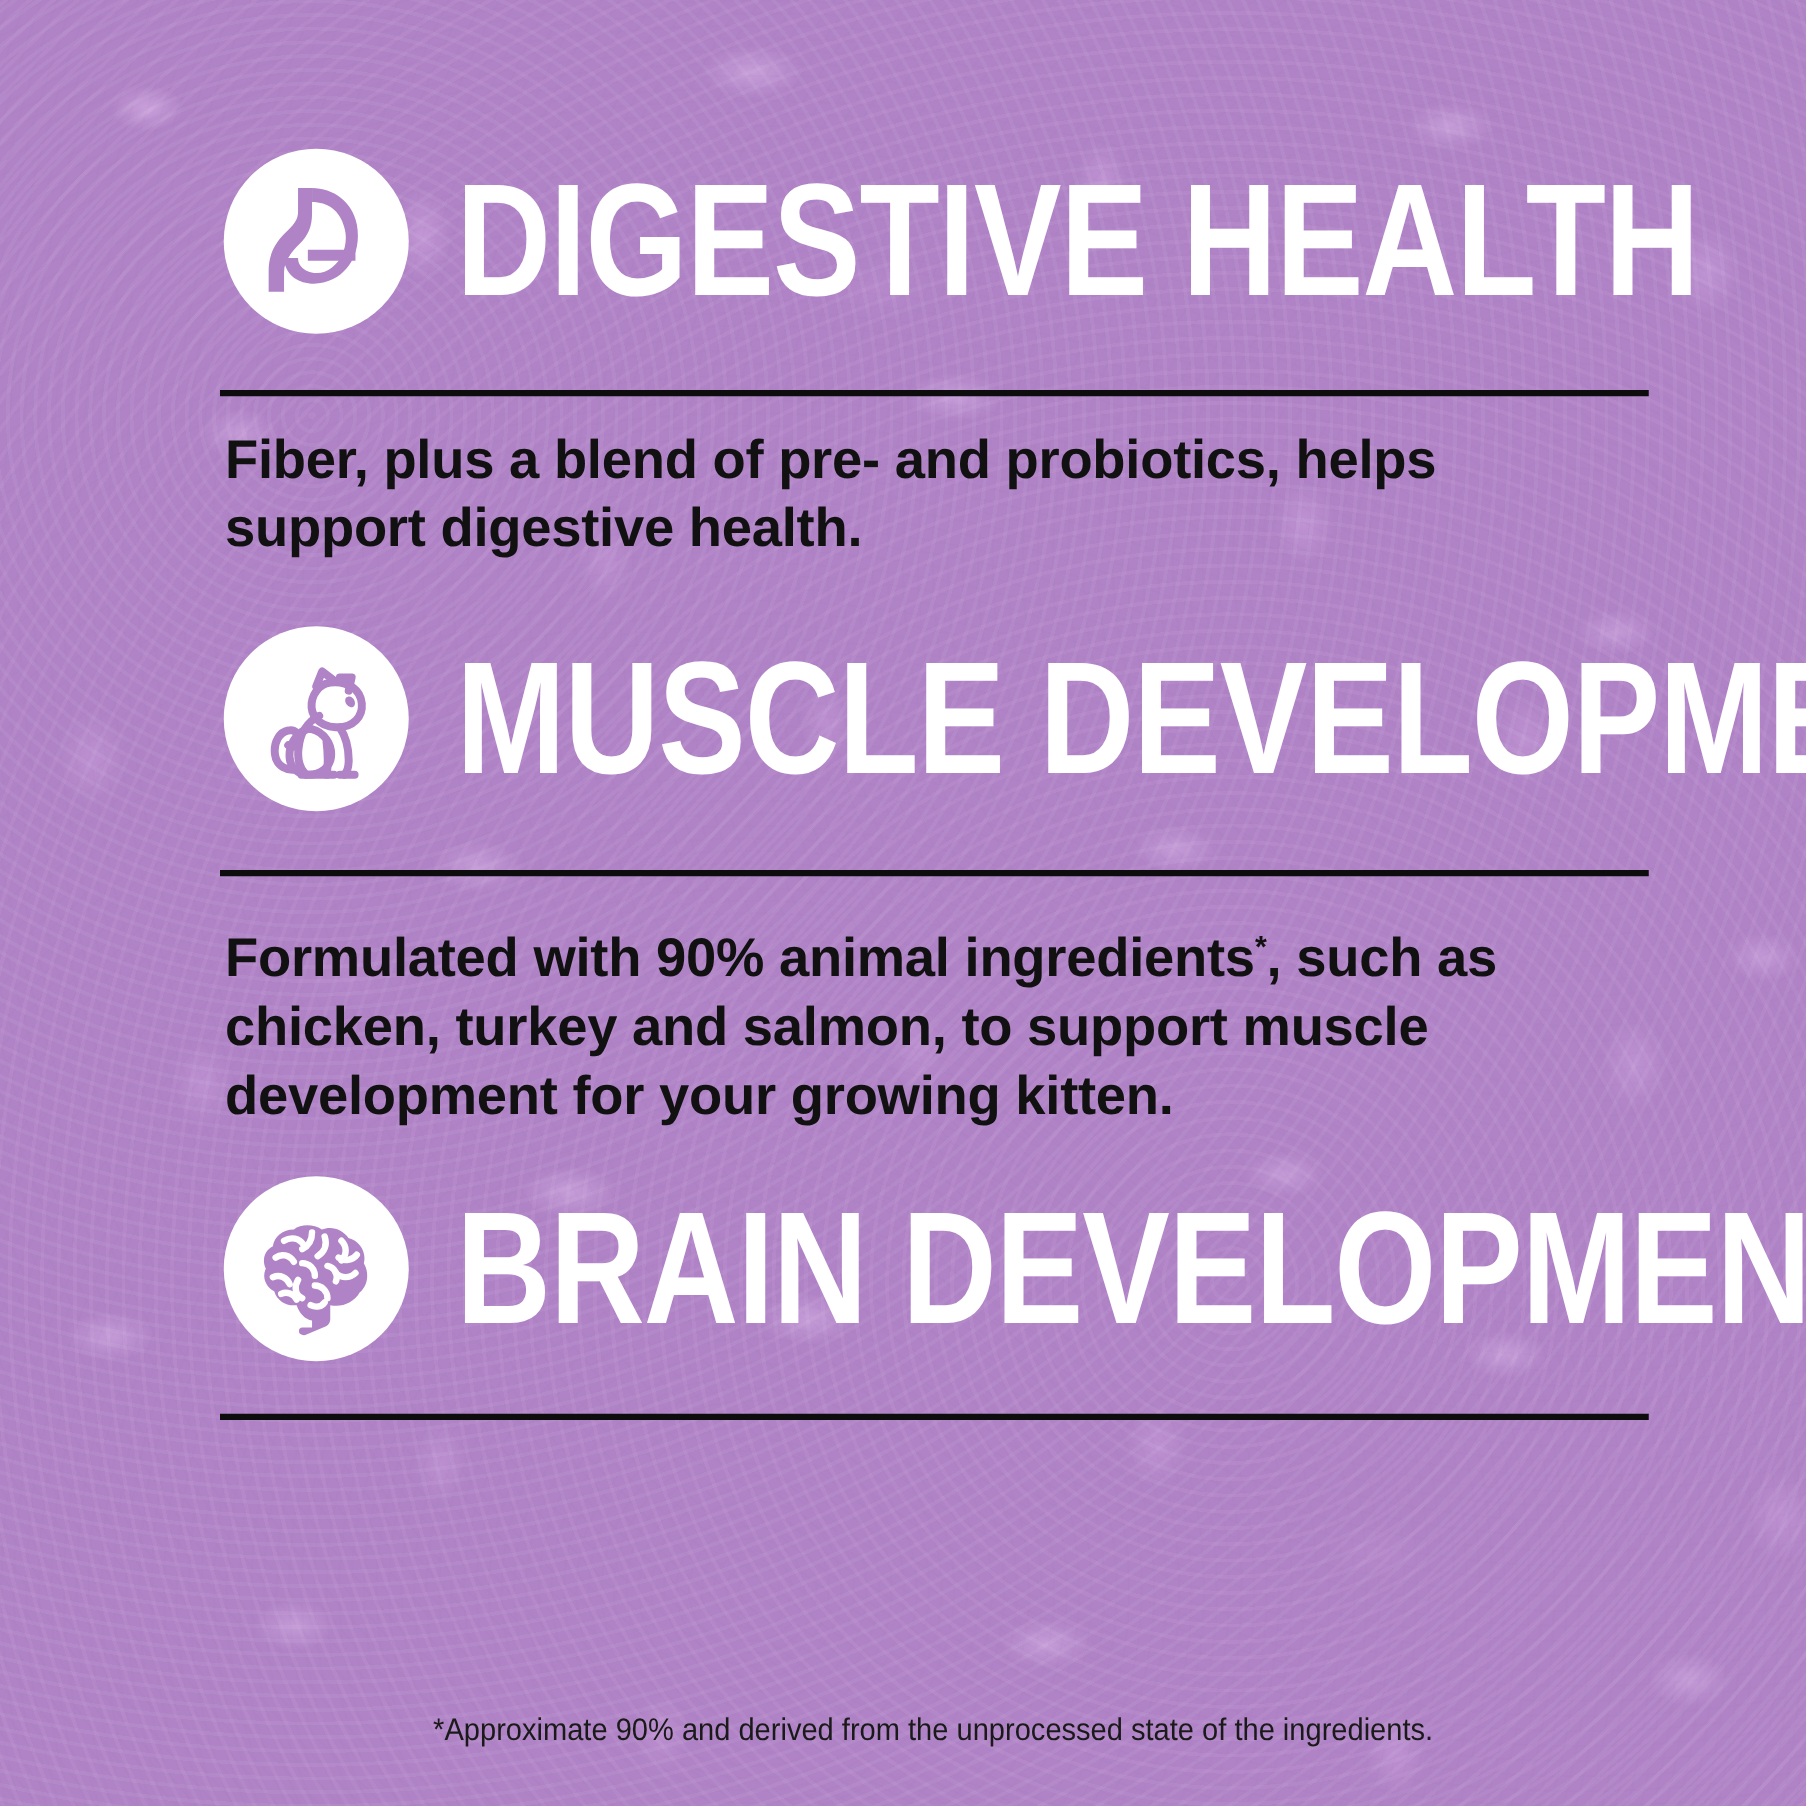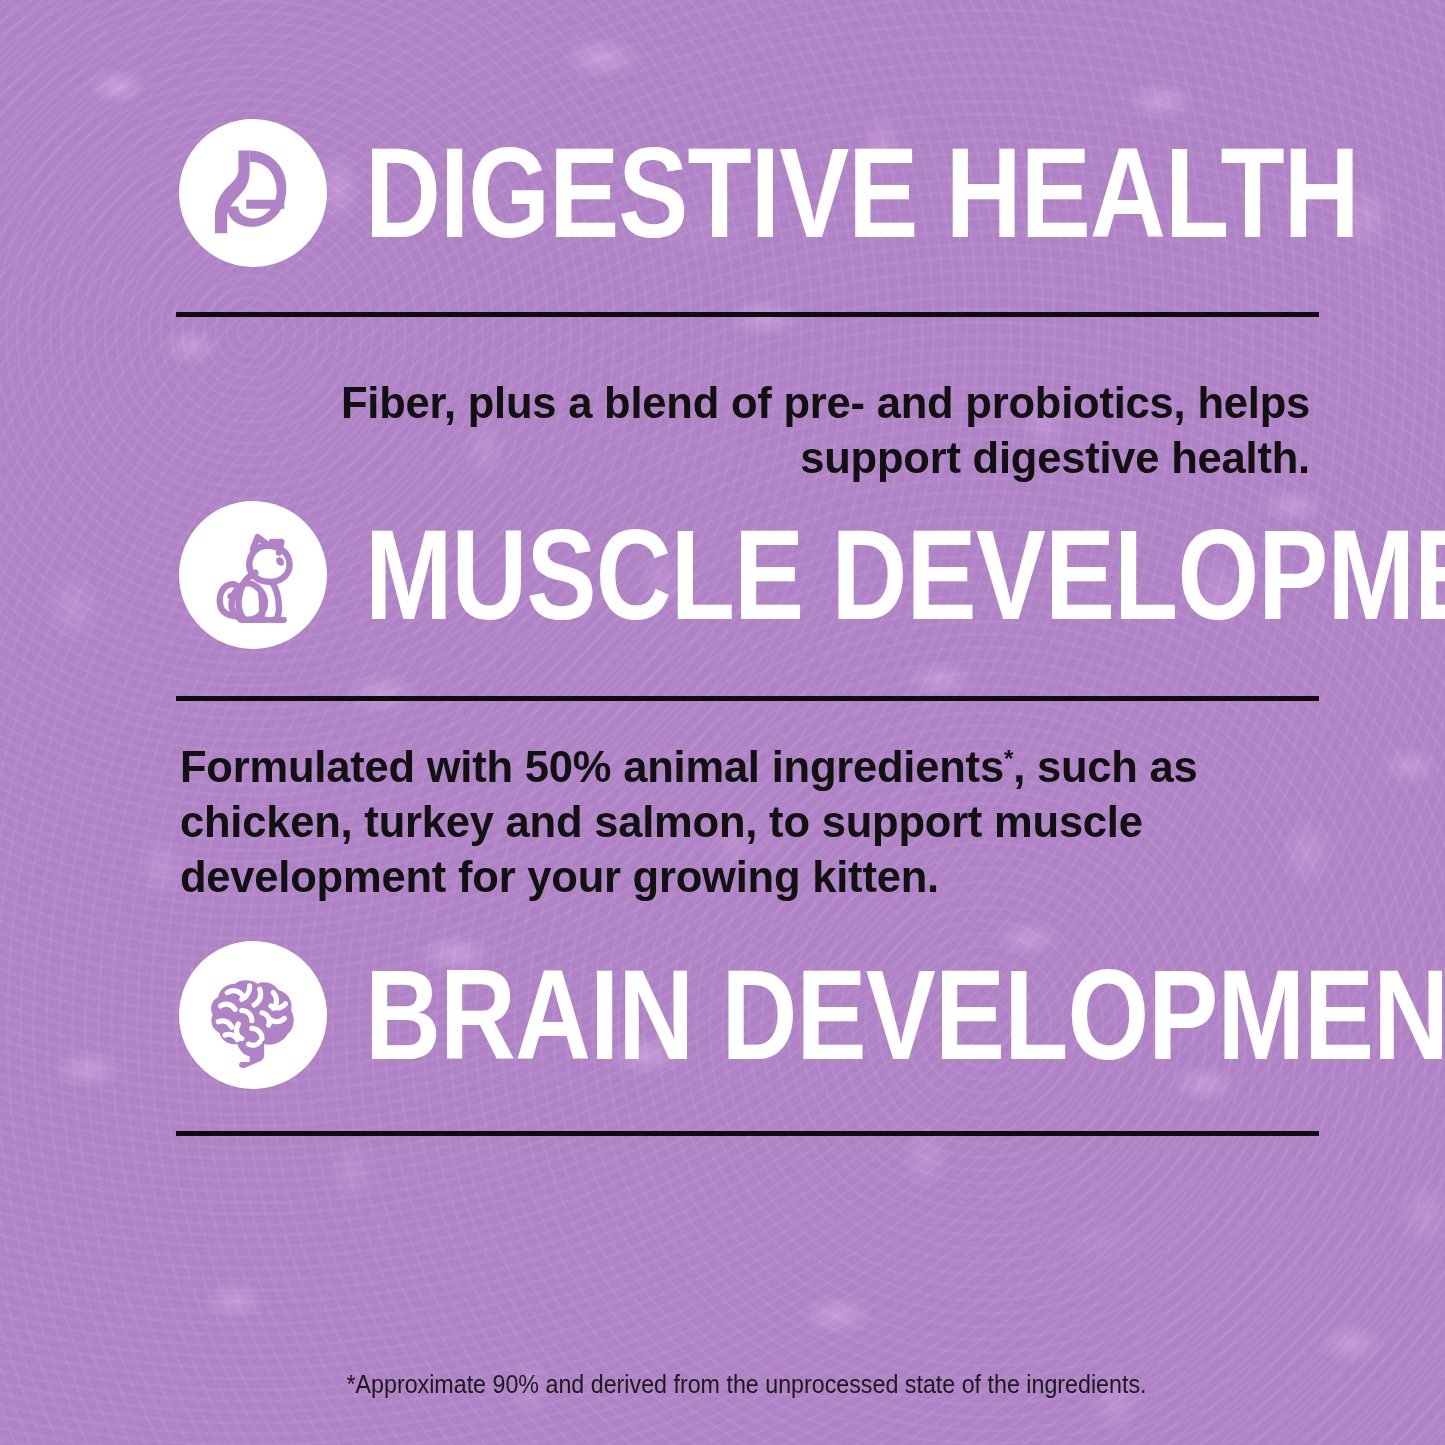--- a/index.html
+++ b/index.html
@@ -137,21 +137,21 @@
     position: absolute;
     left: 156px;
     width: 1130px;
     color: #111111;
     font-family: "Liberation Sans", sans-serif;
     font-weight: 700;
     font-size: 43.5px;
     line-height: 1.27;
     letter-spacing: -0.2px;
   }
-  #body-0 { top: 376px; text-align: right; }
+  #body-0 { top: 341px; }
   #body-1 { top: 740px; }
   #body-2 { top: 1178px; }
 
   .body-text sup {
     font-size: .56em;
     vertical-align: super;
     line-height: 0;
   }
 
   .footnote {
@@ -218,21 +218,21 @@
 
               <path d="M38 84 C30 86 23 82 22 74 C21 66 25 59 31 58 C36 57 39 61 38 65
                        C37 69 33 70 31 68"></path>
             </g>
           </svg>
         </div>
         <div class="head-title">MUSCLE DEVELOPMENT</div>
       </div>
     </div>
     <div class="rule" id="rule-1"></div>
-    <div class="body-text" id="body-1"><span>Formulated with 50% animal ingredients</span><sup>*</sup><span>, such as chicken, turkey and salmon, to support muscle development for your growing kitten.</span></div>
+    <div class="body-text" id="body-1"><span>Formulated with 90% animal ingredients</span><sup>*</sup><span>, such as chicken, turkey and salmon, to support muscle development for your growing kitten.</span></div>
 
     <div class="section" id="sec-2">
       <div class="head-row">
         <div class="icon-badge">
           <svg width="112" height="112" viewBox="0 0 100 100" aria-hidden="true">
             <path d="M34 22 C26 22 20 27 19 34 C13 37 11 44 14 50 C11 56 14 63 20 66
                      C22 73 29 77 36 76 C38 82 42 86 47 87 L47 92 L40 92 C38 92 37 94 38 96
                      C39 97 41 98 43 97 L57 91 C59 90 60 88 60 86 L60 76
                      C68 78 77 74 81 67 C87 62 88 53 84 46 C86 38 81 30 73 28
                      C69 22 61 19 54 22 C48 18 39 18 34 22 Z" fill="#b083c6"></path>

